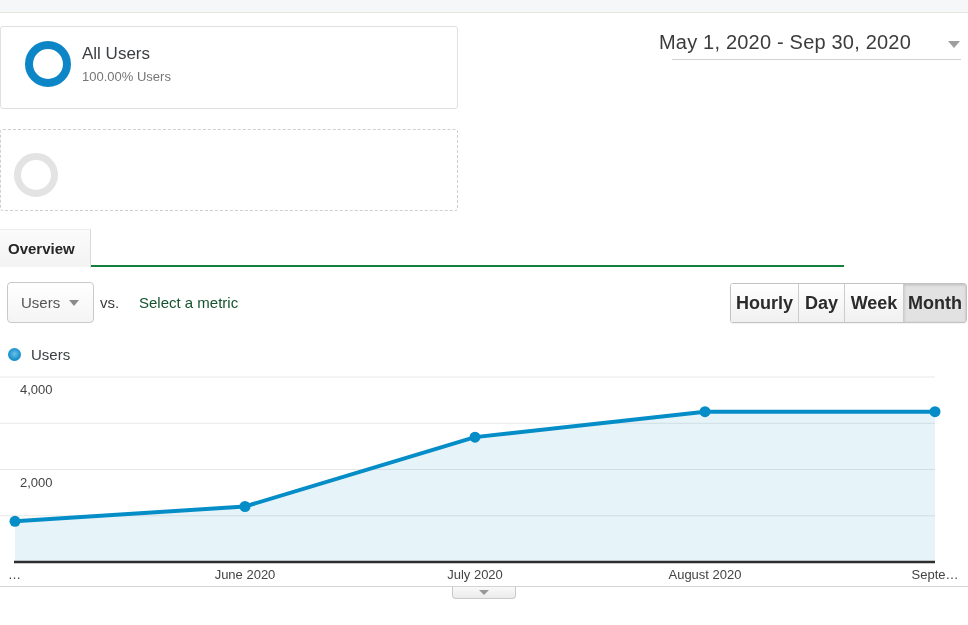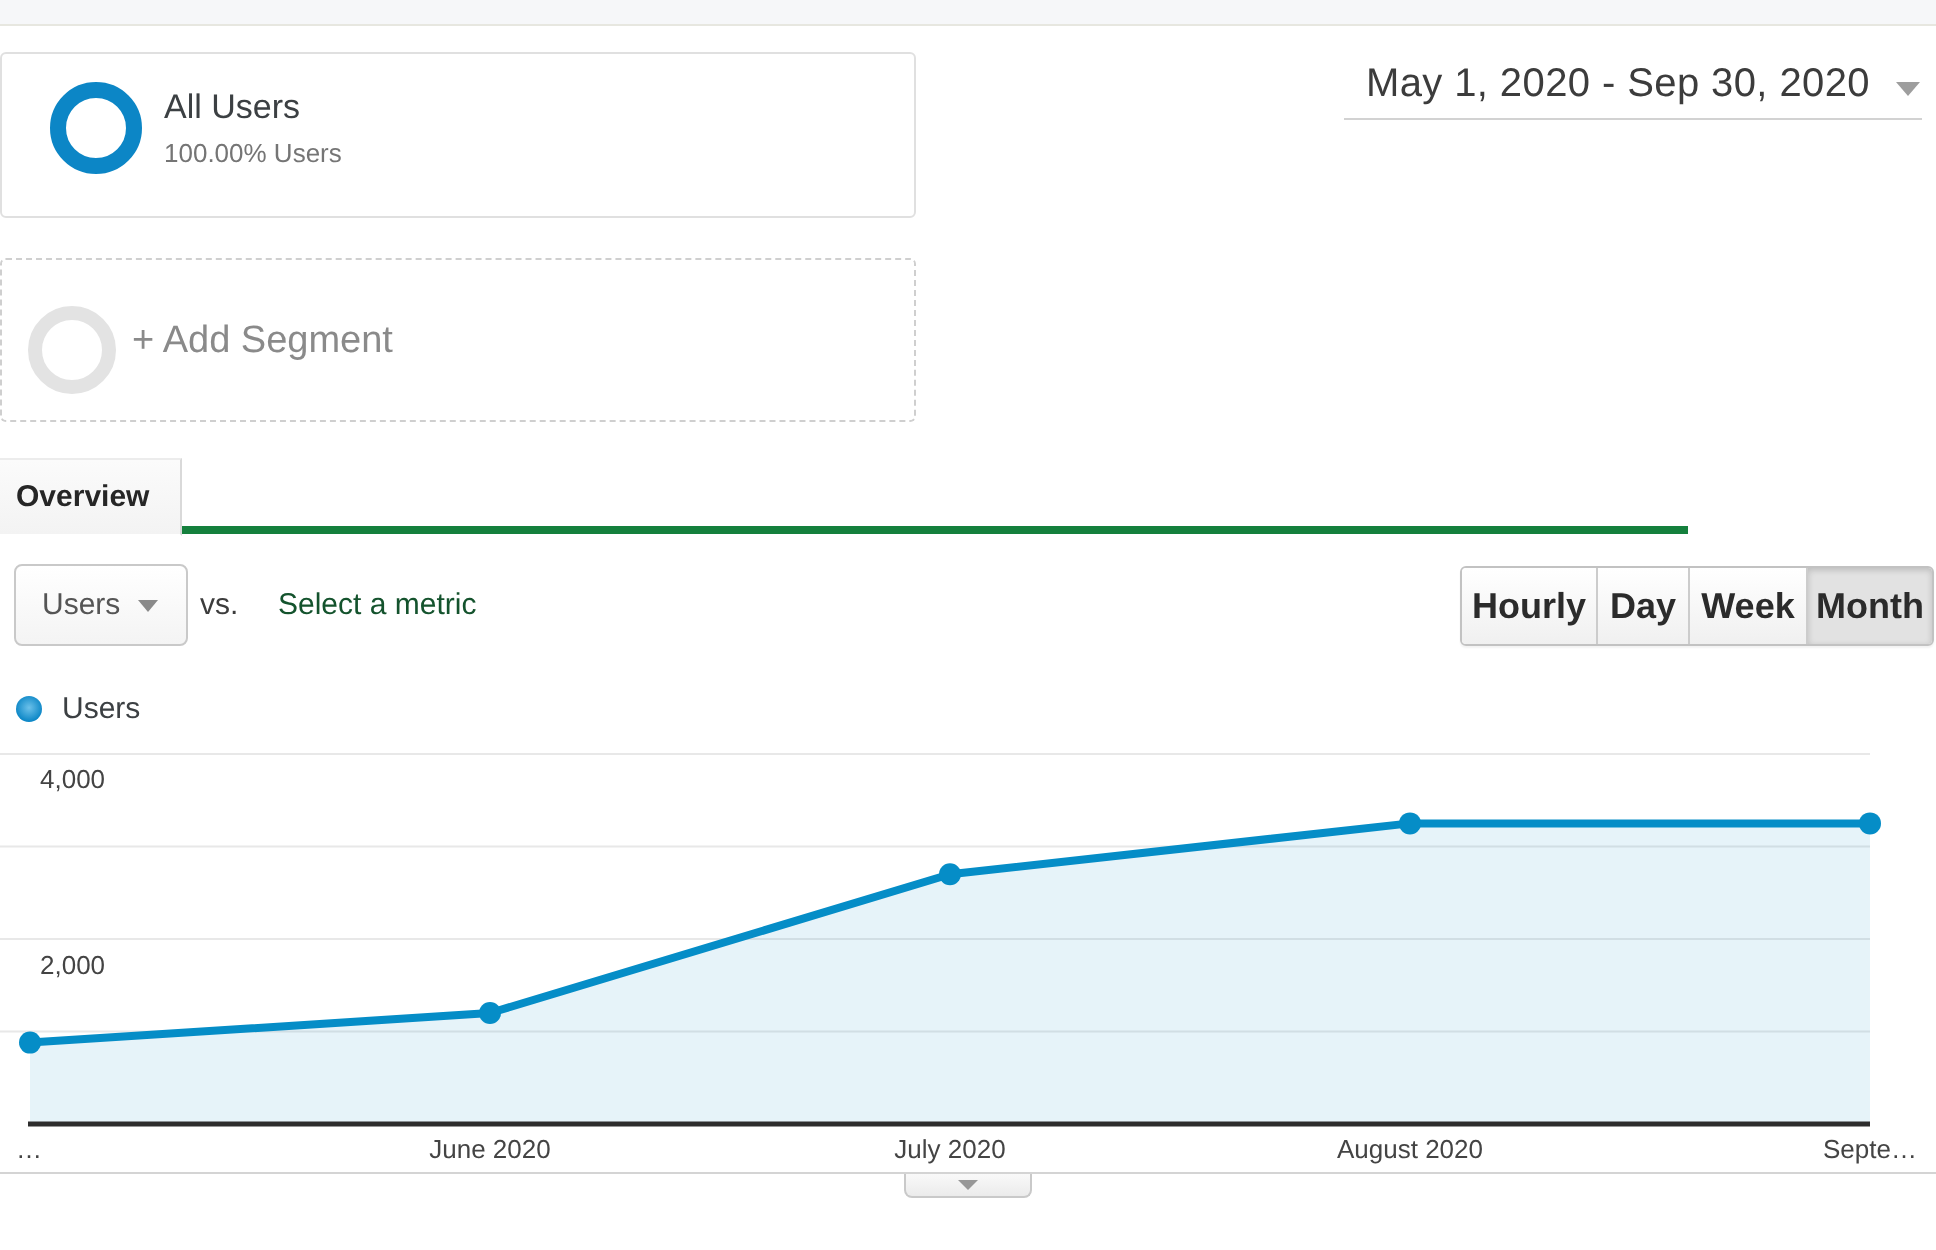--- a/index.html
+++ b/index.html
@@ -17,29 +17,29 @@
   .card-add-segment { top:129px; height:82px; border:1px dashed #cfcfcf; }
   .donut { position:absolute; border-radius:50%; }
   .donut-blue { left:24px; top:14px; width:46px; height:46px; border:8px solid #0c86c6; }
   .donut-gray { left:13px; top:23px; width:44px; height:44px; border:7px solid #e3e3e3; }
   .seg-title { position:absolute; left:81px; top:17px; font-size:17px; color:#3c4043; }
   .seg-sub { position:absolute; left:81px; top:42px; font-size:13px; color:#757575; }
   .add-seg-label { position:absolute; left:65px; top:30px; font-size:19px; color:#8a8a8a; }
 
   
   .date-range { position:absolute; right:8px; top:31px; display:flex; align-items:center;
-    background:none; border:none; cursor:pointer; font-family:inherit; }
+    background:none; border:none; cursor:pointer; font-family:inherit;gap:24px; }
   .date-range-text { font-size:20px; color:#3c3c3c; letter-spacing:.2px; }
   .tri-down-lg { width:0; height:0; border-left:6px solid transparent;
     border-right:6px solid transparent; border-top:7px solid #9e9e9e; margin-left:13px; margin-top:3px; }
   .date-underline { position:absolute; left:672px; top:59px; width:289px; height:1px; background:#d2d2d2; }
 
   
   .tab-row { position:absolute; left:0; top:229px; width:844px; height:38px;
-    border-bottom:4px solid #15803d; }
+    border-bottom:2px solid #15803d; }
   .tab-overview { position:absolute; left:0; top:0; width:91px; height:38px;
     background:linear-gradient(#fbfbfb,#f3f3f3); border-right:1px solid #d9d9d9;
     border-top:1px solid #ececec; border-bottom:1px solid #fff; height:39px;
     display:flex; align-items:center; padding-left:8px; cursor:pointer; }
   .tab-overview span { font-size:15px; font-weight:bold; color:#262626; }
 
   
   .metric-select { position:absolute; left:7px; top:282px; width:87px; height:41px;
     border:1px solid #c9c9c9; border-radius:4px; background:linear-gradient(#fff,#f4f4f4);
     display:flex; align-items:center; justify-content:space-between; padding:0 14px 0 13px;
@@ -89,21 +89,20 @@
   <div class="top-strip"></div>
 
   <div class="segment-card card-all-users">
     <div class="donut donut-blue"></div>
     <div class="seg-title">All Users</div>
     <div class="seg-sub">100.00% Users</div>
   </div>
 
   <div class="segment-card card-add-segment">
     <div class="donut donut-gray"></div>
-    <div class="add-seg-label">+ Add Segment</div>
   </div>
 
   <button class="date-range">
     <span class="date-range-text">May 1, 2020 - Sep 30, 2020</span>
     <span class="tri-down-lg"></span>
   </button>
   <div class="date-underline"></div>
 
   <div class="tab-row">
     <div class="tab-overview">

